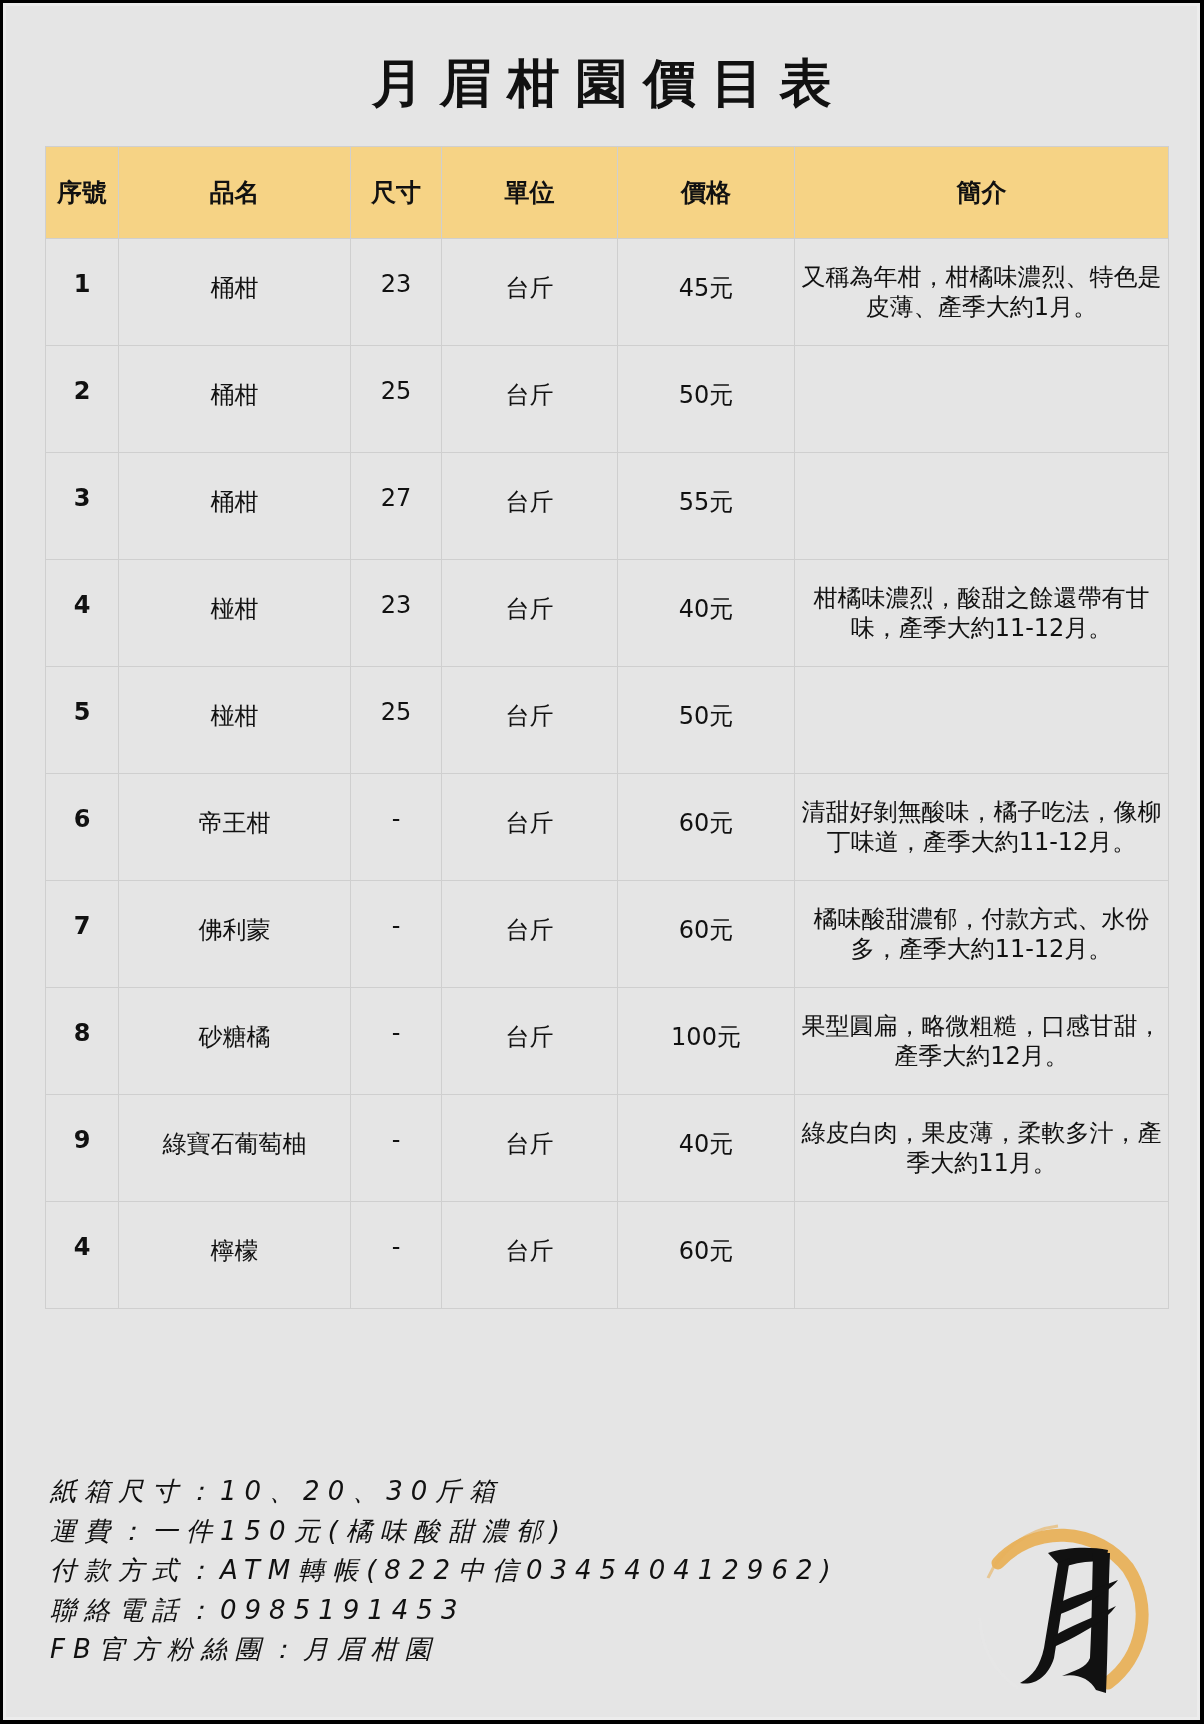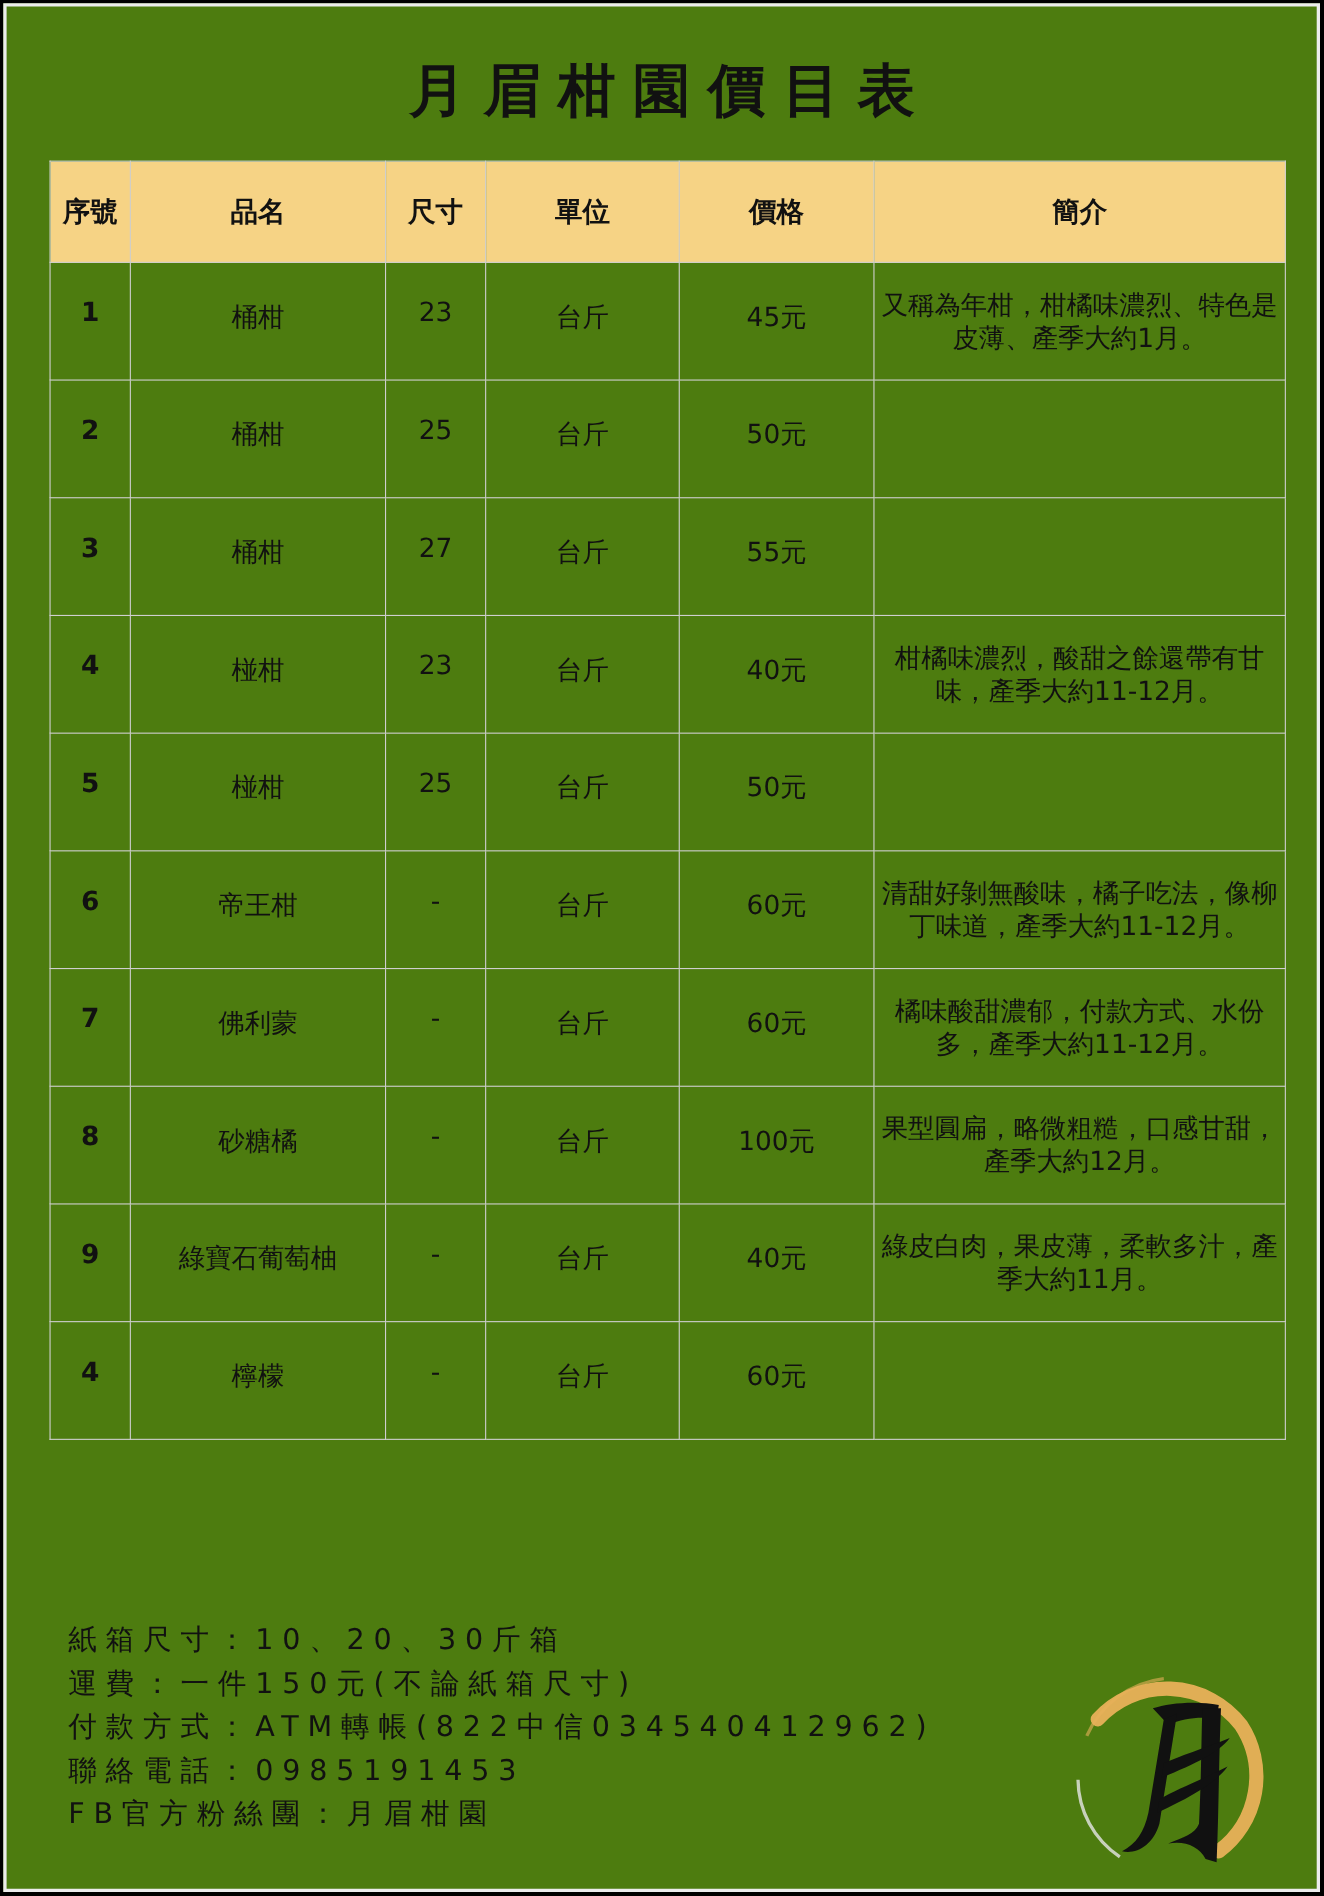--- a/index.html
+++ b/index.html
@@ -7,21 +7,21 @@
     width: 1204px; height: 1724px;
     background: #000;
     position: relative;
     overflow: hidden;
     font-family: "DejaVu Sans", "Liberation Sans", sans-serif;
     color: #111;
   }
   .page {
     position: absolute;
     left: 3px; top: 3px; right: 4px; bottom: 4px;
-    background: #4d7c0f;
+    background: #e5e5e5;
     box-shadow: inset 0 0 0 3px #ececec;
   }
   .title {
     position: absolute;
     left: 0; right: 0; top: 44px;
     text-align: center;
     font-size: 52px;
     font-weight: bold;
     letter-spacing: 16px;
     padding-left: 16px;
@@ -58,25 +58,26 @@
   td.seq .cell-inner { top: -8px; }
   td.size .cell-inner { top: -8px; }
   td.desc {
     vertical-align: top;
     font-size: 21px;
     line-height: 30px;
     padding: 16px 22px 0 22px;
   }
   .footer {
     position: absolute;
-    left: 59px; top: 1469px;
+    left: 47px; top: 1469px;
     font-size: 26px;
     letter-spacing: 8px;
     line-height: 39.5px;
     color: #111;
+    font-style: italic;
   }
   .footer div { white-space: nowrap; }
   .logo {
     position: absolute;
     left: 955px; top: 1505px;
     width: 200px; height: 200px;
   }
 </style>
 </head>
 <body>
@@ -283,21 +284,21 @@
         <td>
             <div class="cell-inner">60元</div>
           </td>
         <td class="desc"></td>
       </tr>
     </tbody>
   </table>
 
   <div class="footer">
     <div>紙箱尺寸：10、20、30斤箱</div>
-    <div>運費：一件150元(不論紙箱尺寸)</div>
+    <div>運費：一件150元(橘味酸甜濃郁)</div>
     <div>付款方式：ATM轉帳(822中信034540412962)</div>
     <div>聯絡電話：0985191453</div>
     <div>FB官方粉絲團：月眉柑園</div>
   </div>
 
   <div class="logo">
     <svg width="200" height="200" viewBox="0 0 200 200">
       <path d="M 40 55 A 85 85 0 0 1 170 60 A 85 85 0 0 1 150 175" fill="none" stroke="#E8B15A" stroke-width="13" stroke-linecap="round" opacity="0.95"></path>
       <path d="M 30 70 A 88 88 0 0 1 100 18" fill="none" stroke="#E8B15A" stroke-width="3" opacity="0.6"></path>
       <path d="M 22 110 A 85 85 0 0 0 60 180" fill="none" stroke="#e6e6e6" stroke-width="3" opacity="0.8"></path>

